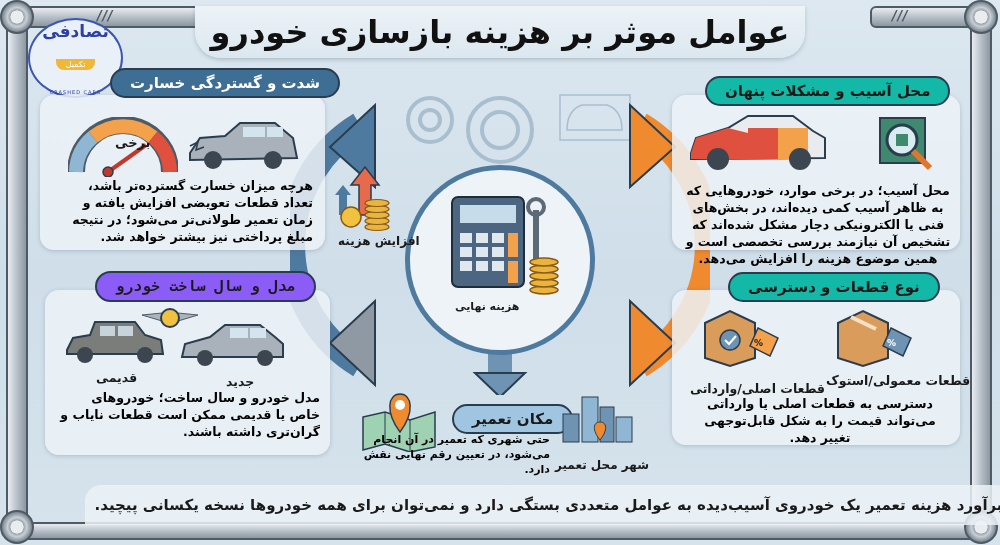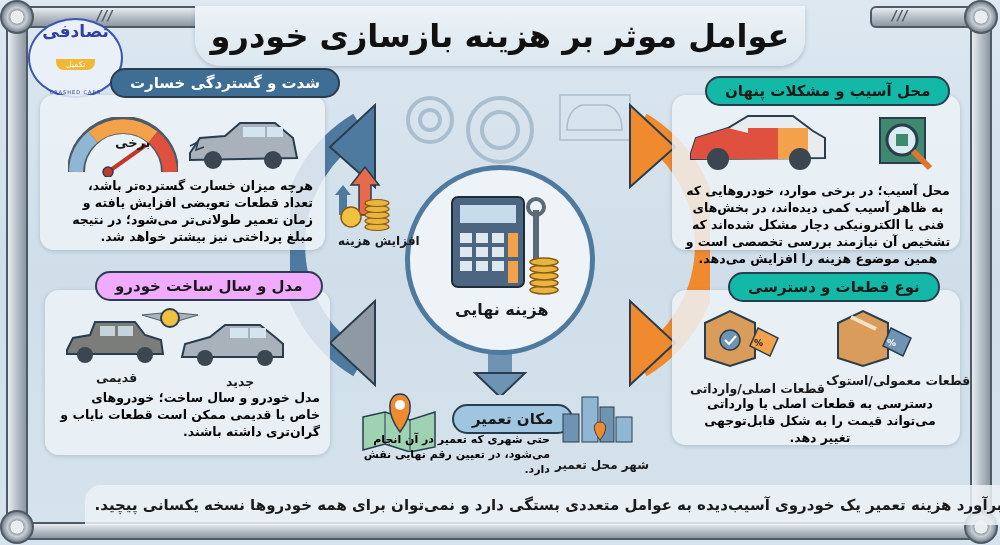--- a/index.html
+++ b/index.html
@@ -9,21 +9,21 @@
       background: linear-gradient(180deg, #dde8f0 0%, #cfdee9 50%, #d6e3ec 100%);
       position: relative;
       direction: rtl;
       color: #1a1a1a;
     }
     .frame-bar { position: absolute; background: linear-gradient(180deg,#e8ecf0 0%,#b7c0c8 50%,#8d979f 100%); border: 2px solid #4e5a66; border-radius: 6px; }
     .frame-v { background: linear-gradient(90deg,#e8ecf0 0%,#b7c0c8 50%,#8d979f 100%); }
     .bolt { position: absolute; width: 34px; height: 34px; border-radius: 50%; background: radial-gradient(circle,#e9edf0 30%,#9aa4ad 32%,#c8cfd5 45%,#7c8791 70%); border: 2px solid #4e5a66; }
     .grooves { position: absolute; font-family: "DejaVu Sans Mono", monospace; font-weight: bold; color: #4e5a66; font-size: 14px; letter-spacing: -3px; }
     .title {
-      position: absolute; left: 195px; top: 6px; width: 610px; height: 60px;
+      position: absolute; left: 195px; top: 6px; width: 610px; height: 52px;
       background: linear-gradient(180deg,#edf3f7,#dbe7ef);
       border-radius: 0 0 26px 26px;
       display: flex; align-items: center; justify-content: center;
       font-size: 32px; font-weight: bold; color: #111;
       box-shadow: 0 2px 4px rgba(60,80,100,0.25);
     }
     .logo {
       position: absolute; left: 28px; top: 18px; width: 95px; height: 80px;
       border-radius: 50%; border: 2px solid #3b57b3;
       background: #eaf0f7;
@@ -36,21 +36,21 @@
       position: absolute; background: rgba(236,242,247,0.85);
       border-radius: 14px; box-shadow: 0 1px 4px rgba(60,80,100,0.25);
     }
     .pill {
       position: absolute; border-radius: 20px; padding: 4px 18px;
       font-weight: bold; font-size: 15px; white-space: nowrap;
       border: 2px solid #2a3d4f;
     }
     .pill.blue { background: #3e6e94; color: #fff; }
     .pill.orange { background: #14b8a6; color: #1a1a1a; }
-    .pill.gray { background: #f0abfc; color: #1a1a1a; }
+    .pill.gray { background: #8b5cf6; color: #1a1a1a; font-family: Liberation Mono, monospace; }
     .pill.lightblue { background: #9fc5e1; color: #1a1a1a; }
     .body-text { position: absolute; font-size: 12.5px; font-weight: bold; line-height: 1.35; text-align: right; color: #000000; }
     .label { position: absolute; font-size: 12.5px; font-weight: bold; white-space: nowrap; }
     .car { position: absolute; }
     .center-circle {
       position: absolute; left: 405px; top: 165px; width: 190px; height: 190px;
       border-radius: 50%; background: #eef3f7; border: 5px solid #4f7aa0;
     }
     .footer {
       position: absolute; left: 85px; top: 485px; width: 927px; height: 40px;
@@ -126,21 +126,21 @@
 </svg>
 <svg style="position:absolute; left:527px; top:250px;" width="34" height="45">
   <g fill="#e9b43f" stroke="#8a5a12" stroke-width="1.5">
     <ellipse cx="17" cy="40" rx="14" ry="4"></ellipse>
       <ellipse cx="17" cy="33" rx="14" ry="4"></ellipse>
       <ellipse cx="17" cy="26" rx="14" ry="4"></ellipse>
       <ellipse cx="17" cy="19" rx="14" ry="4"></ellipse>
       <ellipse cx="17" cy="12" rx="14" ry="4"></ellipse>
   </g>
 </svg>
-<div class="label" style="left:455px; top:300px; font-size:16px;">هزینه نهایی</div>
+<div class="label" style="left:455px; top:300px; font-size:11px;">هزینه نهایی</div>
 
 <svg style="position:absolute; left:335px; top:165px;" width="60" height="70">
   <polygon points="30,2 44,20 36,20 36,50 24,50 24,20 16,20" fill="#e86a4c" stroke="#2a3d4f" stroke-width="1.5"></polygon>
   <polygon points="8,20 16,30 12,30 12,50 4,50 4,30 0,30" fill="#4f7aa0"></polygon>
   <circle cx="16" cy="52" r="10" fill="#f1c23f" stroke="#8a5a12" stroke-width="1.5"></circle>
   <g fill="#e9b43f" stroke="#8a5a12" stroke-width="1.2">
     <ellipse cx="42" cy="62" rx="12" ry="3.5"></ellipse>
       <ellipse cx="42" cy="56" rx="12" ry="3.5"></ellipse>
       <ellipse cx="42" cy="50" rx="12" ry="3.5"></ellipse>
       <ellipse cx="42" cy="44" rx="12" ry="3.5"></ellipse>

